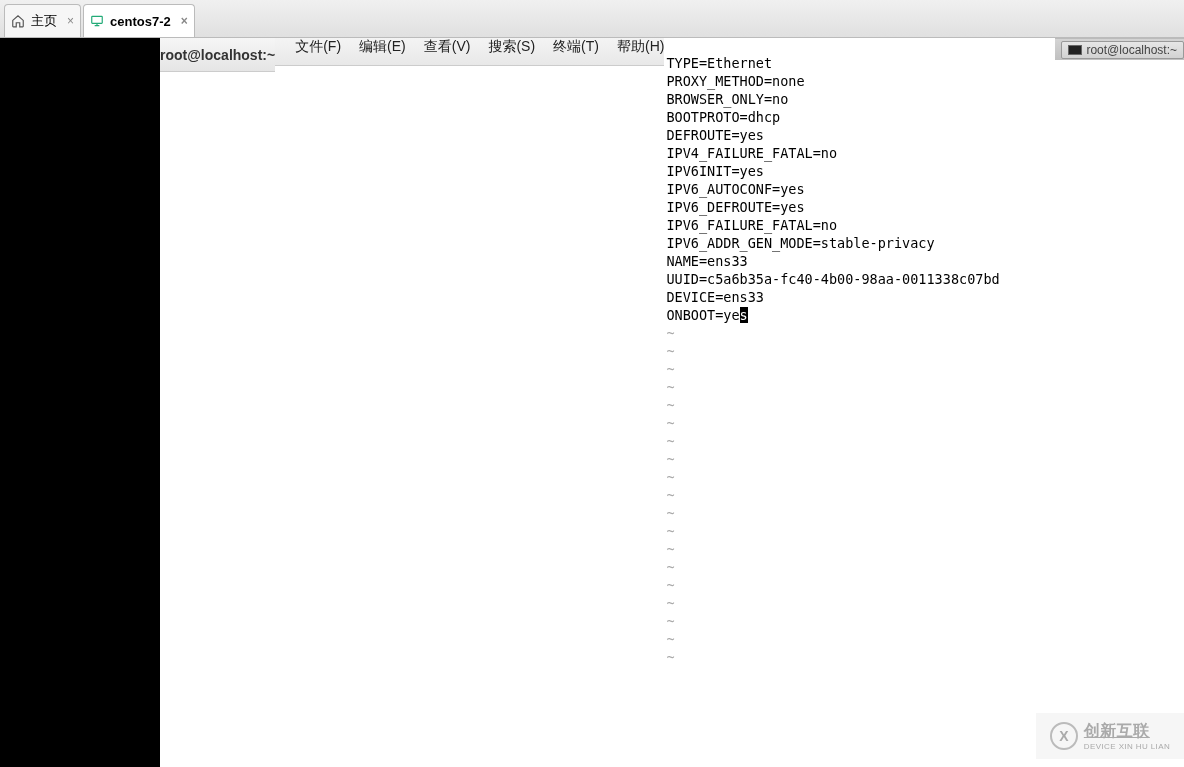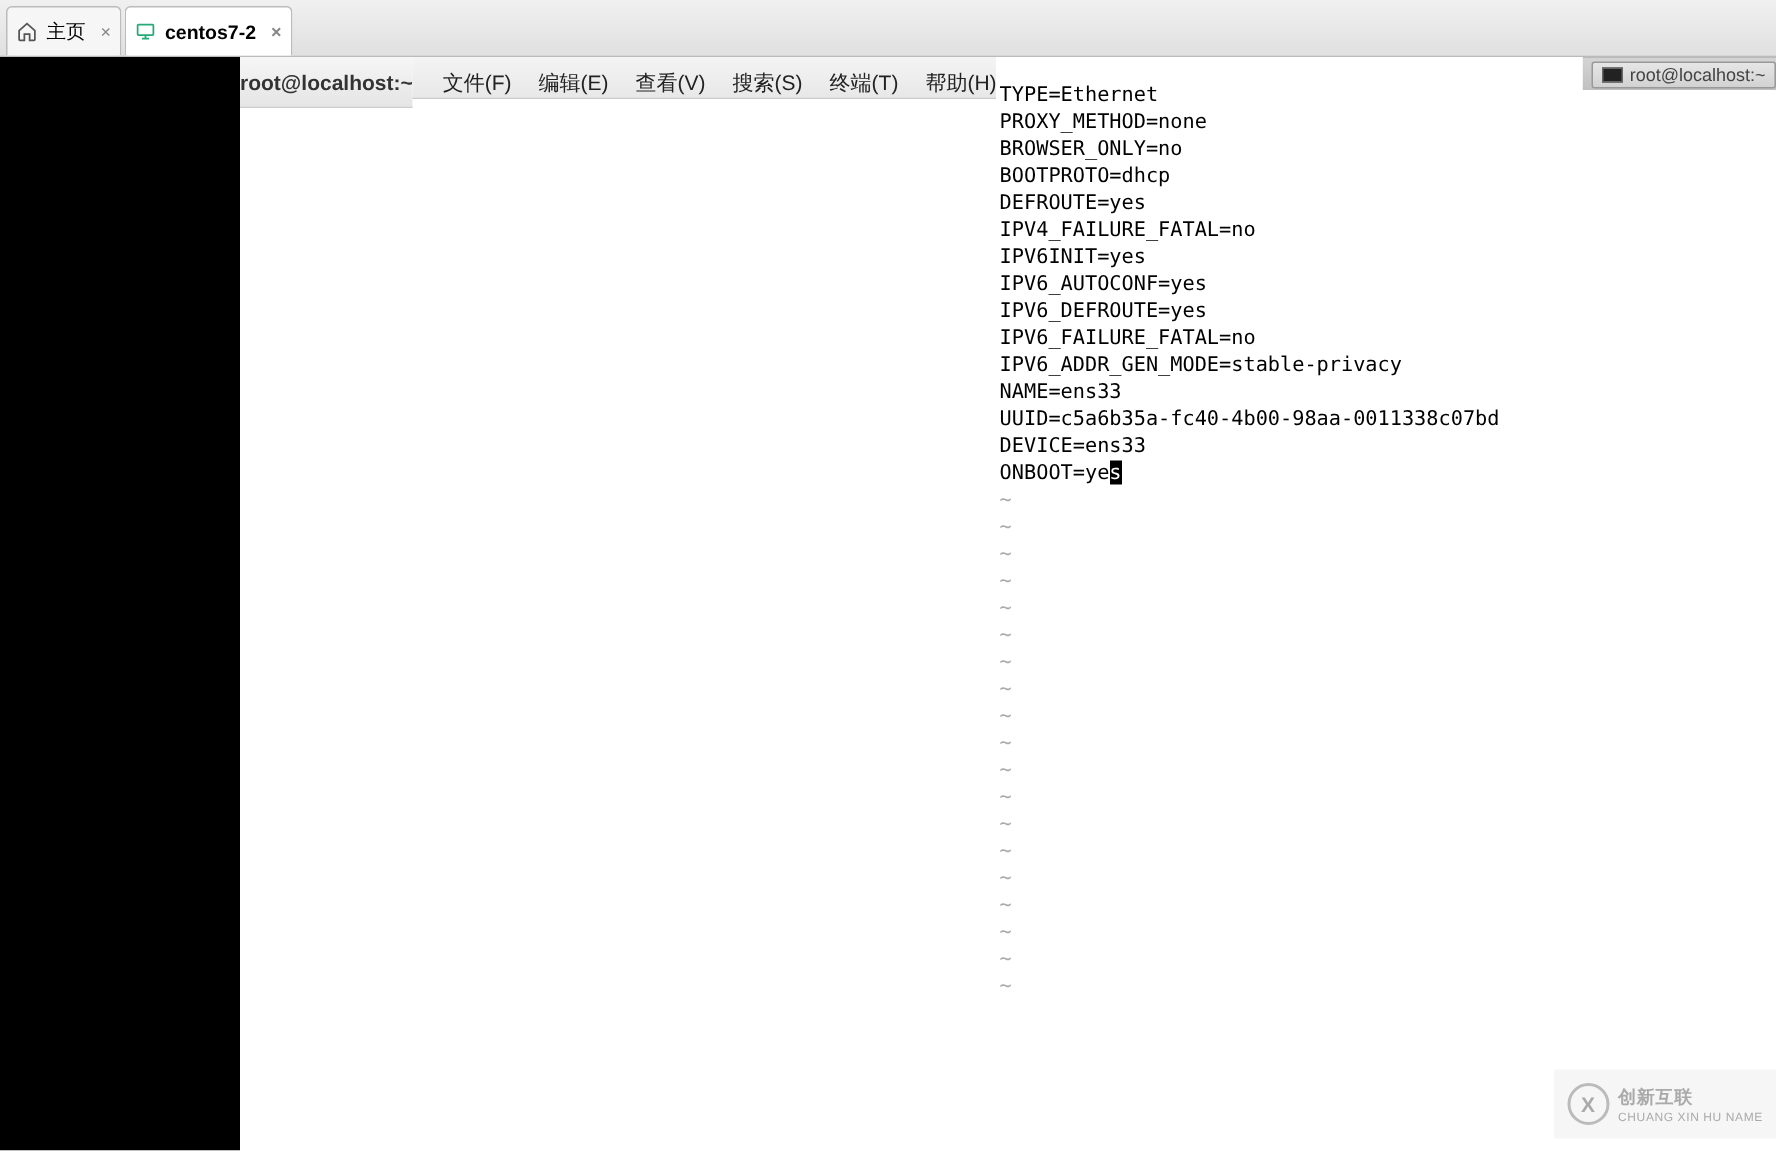--- a/index.html
+++ b/index.html
@@ -44,21 +44,21 @@
       font-family: sans-serif;
       font-size: 14px;
       color: #333;
       font-weight: bold;
     }
     .menubar {
       height: 28px;
       background: linear-gradient(to bottom, #f4f4f4, #e8e8e8);
       border-bottom: 1px solid #ccc;
       display: flex;
-      align-items: flex-end;
+      align-items: flex-start;
       padding-left: 20px;
       gap: 18px;
       font-family: sans-serif;
       font-size: 14px;
       color: #222;
     }
     .menubar span { cursor: pointer; }
     
     .terminal-area {
       flex: 1;
@@ -110,21 +110,21 @@
       align-items: center;
       justify-content: center;
       gap: 6px;
       font-family: sans-serif;
       color: #aaa;
     }
     .watermark .logo-circle {
       width: 28px; height: 28px; border: 2px solid #bbb; border-radius: 50%;
       display: flex; align-items: center; justify-content: center; font-weight: bold; font-size: 14px;
     }
-    .watermark .logo-text { font-size: 12px; font-weight: bold; letter-spacing: 0.5px; }
+    .watermark .logo-text { font-size: 16px; font-weight: bold; letter-spacing: 0.5px; text-decoration: underline; }
     .watermark .logo-sub { font-size: 8px; letter-spacing: 0.4px; display: block; }
     
     .home-icon svg, .monitor-icon svg { width: 14px; height: 14px; }
   </style>
 </head>
 <body>
 
 <div class="tabbar">
   <div class="tab">
     <span class="icon home-icon">
@@ -163,17 +163,17 @@
     <div class="taskbar">
       <div class="taskbar-item">
         <span class="term-icon"></span>
         <span>root@localhost:~</span>
       </div>
     </div>
     <div class="watermark">
       <div class="logo-circle">X</div>
       <div>
         <span class="logo-text">创新互联</span>
-        <span class="logo-sub">CHUANG XIN HU NAME</span>
+        <span class="logo-sub">DEVICE XIN HU LIAN</span>
       </div>
     </div>
   </div>
 </div>
 
 </body></html>

